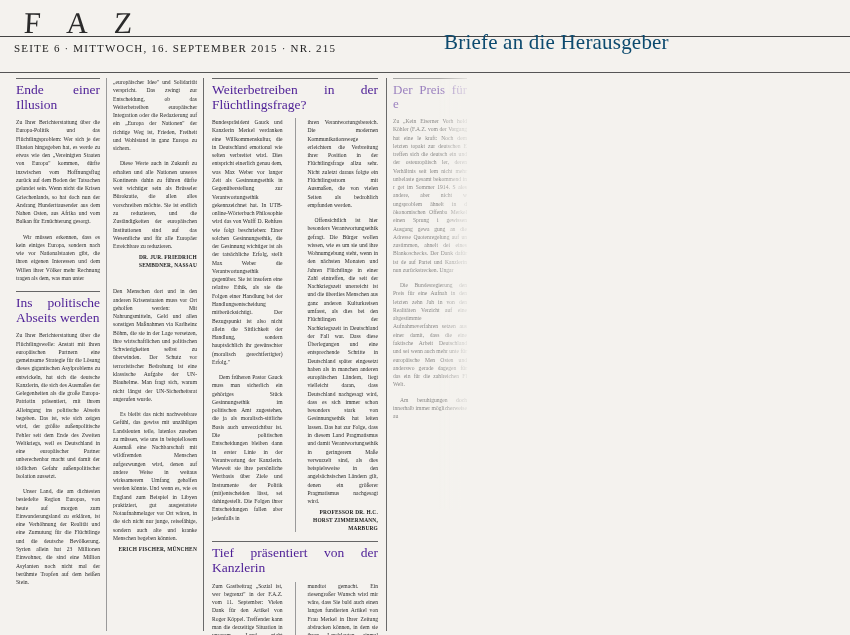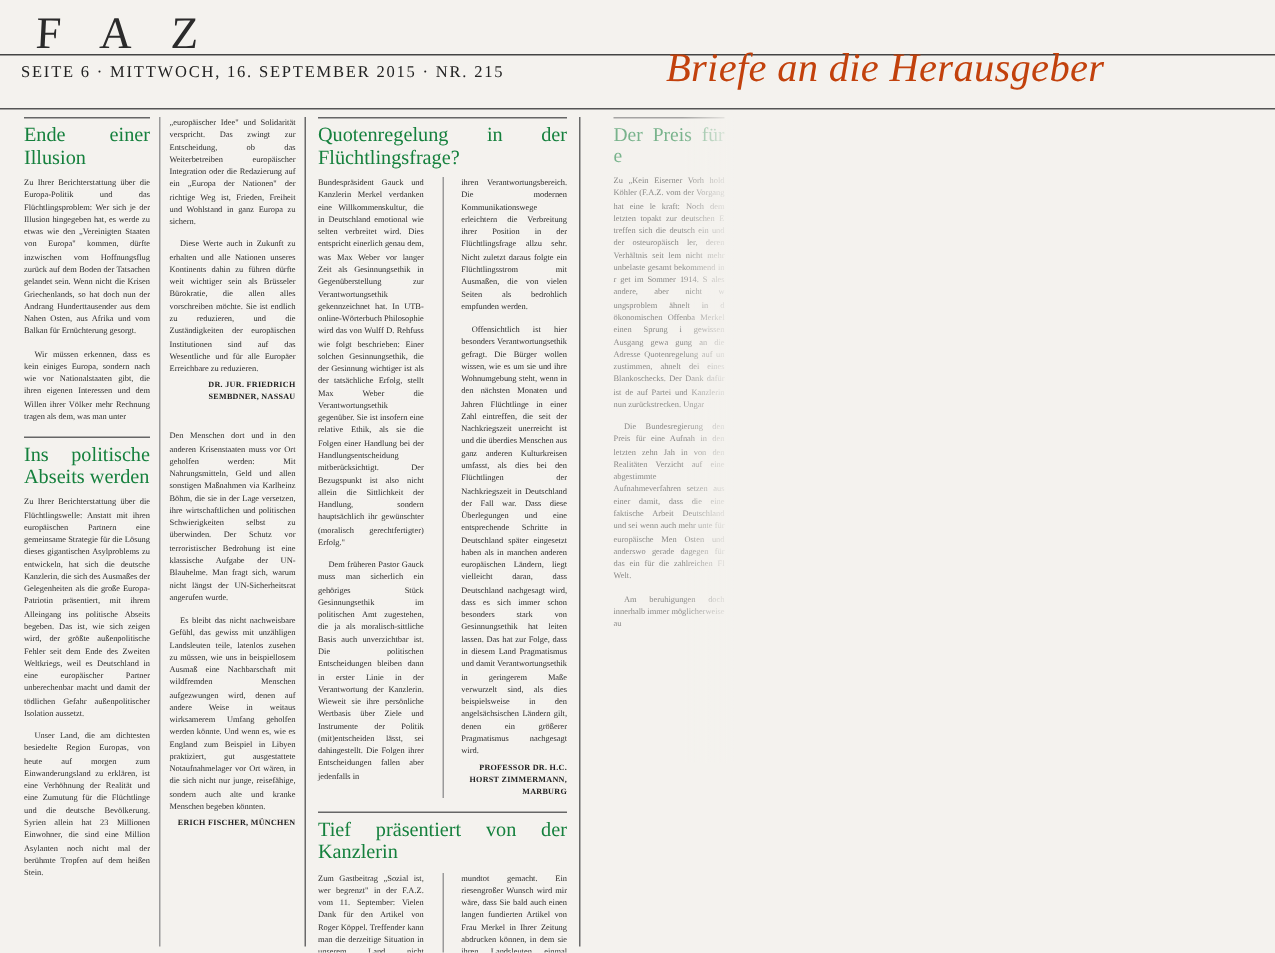--- a/index.html
+++ b/index.html
@@ -46,25 +46,24 @@
     position:absolute;
     left:14px;top:2px;
     font-size:11px;
     letter-spacing:1.2px;
     color:#222;
     font-family:Liberation Serif, serif;
   }
   .briefe-title{
     position:absolute;
     left:444px;top:-10px;
-    font-size:27px;
-    color:#c2410c;
+    font-size:21px;
+    color:#0c4a6e;
     letter-spacing:.2px;
     font-family:"Liberation Serif", serif;
-    font-style:italic;
   }
   .rule-under-head{
     position:absolute;
     left:0;right:0;top:72px;
     border-top:1px solid #555;
   }
   
   .content{
     position:absolute;
     top:78px;left:10px;right:10px;bottom:4px;
@@ -91,21 +90,21 @@
   .bigsep{
     width:1px;
     background:#6a6a6a;
     flex:0 0 1px;
   }
   .arttitle{
     font-size:13.5px;
     line-height:1.08;
     margin:0 0 6px 0;
     font-weight:400;
-    color:#15803d;
+    color:#4c1d95;
     letter-spacing:0px;
   }
   .arttitle.small{font-size:13px;}
   .sec-rule{
     border-top:1px solid #666;
     margin:0 0 4px 0;
   }
   p{margin:0 0 0 0;text-indent:0;}
   p.ind{text-indent:7px;}
   .sig{
@@ -173,21 +172,21 @@
       <p>Den Menschen dort und in den anderen Krisenstaaten muss vor Ort geholfen werden: Mit Nahrungsmitteln, Geld und allen sonstigen Maßnahmen via Karlheinz Böhm, die sie in der Lage versetzen, ihre wirtschaftlichen und politischen Schwierigkeiten selbst zu überwinden. Der Schutz vor terroristischer Bedrohung ist eine klassische Aufgabe der UN-Blauhelme. Man fragt sich, warum nicht längst der UN-Sicherheitsrat angerufen wurde.</p>
       <div class="gap"></div>
       <p class="ind">Es bleibt das nicht nachweisbare Gefühl, das gewiss mit unzähligen Landsleuten teile, latenlos zusehen zu müssen, wie uns in beispiellosem Ausmaß eine Nachbarschaft mit wildfremden Menschen aufgezwungen wird, denen auf andere Weise in weitaus wirksamerem Umfang geholfen werden könnte. Und wenn es, wie es England zum Beispiel in Libyen praktiziert, gut ausgestattete Notaufnahmelager vor Ort wären, in die sich nicht nur junge, reisefähige, sondern auch alte und kranke Menschen begeben könnten.</p>
       <div class="sig">ERICH FISCHER, MÜNCHEN</div>
     </div>
 
     <div class="bigsep"></div>
 
     <div class="col" style="width:182px;padding:0 8px;">
       <div class="sec-rule"></div>
-      <h2 class="arttitle">Quotenregelung in der Flüchtlingsfrage?</h2>
+      <h2 class="arttitle">Weiterbetreiben in der Flüchtlingsfrage?</h2>
       <div style="display:flex;gap:12px;">
         <div style="flex:1 1 0;text-align:justify;">
           <p>Bundespräsident Gauck und Kanzlerin Merkel verdanken eine Willkommenskultur, die in Deutschland emotional wie selten verbreitet wird. Dies entspricht einerlich genau dem, was Max Weber vor langer Zeit als Gesinnungsethik in Gegenüberstellung zur Verantwortungsethik gekennzeichnet hat. In UTB-online-Wörterbuch Philosophie wird das von Wulff D. Rehfuss wie folgt beschrieben: Einer solchen Gesinnungsethik, die der Gesinnung wichtiger ist als der tatsächliche Erfolg, stellt Max Weber die Verantwortungsethik gegenüber. Sie ist insofern eine relative Ethik, als sie die Folgen einer Handlung bei der Handlungsentscheidung mitberücksichtigt. Der Bezugspunkt ist also nicht allein die Sittlichkeit der Handlung, sondern hauptsächlich ihr gewünschter (moralisch gerechtfertigter) Erfolg."</p>
           <div class="gap"></div>
           <p class="ind">Dem früheren Pastor Gauck muss man sicherlich ein gehöriges Stück Gesinnungsethik im politischen Amt zugestehen, die ja als moralisch-sittliche Basis auch unverzichtbar ist. Die politischen Entscheidungen bleiben dann in erster Linie in der Verantwortung der Kanzlerin. Wieweit sie ihre persönliche Wertbasis über Ziele und Instrumente der Politik (mit)entscheiden lässt, sei dahingestellt. Die Folgen ihrer Entscheidungen fallen aber jedenfalls in</p>
         </div>
         <div style="width:1px;background:#9a9a9a;"></div>
         <div style="flex:1 1 0;text-align:justify;">
           <p>ihren Verantwortungsbereich. Die modernen Kommunikationswege erleichtern die Verbreitung ihrer Position in der Flüchtlingsfrage allzu sehr. Nicht zuletzt daraus folgte ein Flüchtlingsstrom mit Ausmaßen, die von vielen Seiten als bedrohlich empfunden werden.</p>
           <div class="gap"></div>
@@ -206,21 +205,21 @@
         <div style="width:1px;background:#9a9a9a;"></div>
         <div style="flex:1 1 0;text-align:justify;">
           <p>mundtot gemacht. Ein riesengroßer Wunsch wird mir wäre, dass Sie bald auch einen langen fundierten Artikel von Frau Merkel in Ihrer Zeitung abdrucken können, in dem sie ihren Landsleuten einmal ernsthaft erklärt, wie sie die Zukunft in Deutschland aussehen soll und konkret, was auf jeden Einzelnen von uns jetzt zukommt. Mit Zahlen, Daten, Fakten.</p>
 
         </div>
       </div>
     </div>
 
     <div class="bigsep"></div>
 
-    <div class="col faded-col" style="width:86px;margin-left:16px;">
+    <div class="col faded-col" style="width:86px;">
       <div class="sec-rule"></div>
       <h2 class="arttitle small">Der Preis für e</h2>
       <p>Zu „Kein Eiserner Vorh hold Köhler (F.A.Z. vom der Vorgang hat eine le kraft: Noch dem letzten topakt zur deutschen E treffen sich die deutsch ein und der osteuropäisch ler, deren Verhältnis seit lem nicht mehr unbelaste gesamt bekommend in r get im Sommer 1914. S ales andere, aber nicht w ungsproblem ähnelt in d ökonomischen Offenba Merkel einen Sprung i gewissen Ausgang gewa gung an die Adresse Quotenregelung auf un zustimmen, ahnelt dei eines Blankoschecks. Der Dank dafür ist de auf Partei und Kanzlerin nun zurückstrecken. Ungar</p>
       <div class="gap"></div>
       <p class="ind">Die Bundesregierung den Preis für eine Aufnah in den letzten zehn Jah in von den Realitäten Verzicht auf eine abgestimmte Aufnahmeverfahren setzen aus einer damit, dass die eine faktische Arbeit Deutschland und sei wenn auch mehr unte für europäische Men Osten und anderswo gerade dagegen für das ein für die zahlreichen Fl Welt.</p>
       <div class="gap"></div>
       <p class="ind">Am beruhigungen doch innerhalb immer möglicherweise au</p>
       <div class="fade"></div>
     </div>
 

